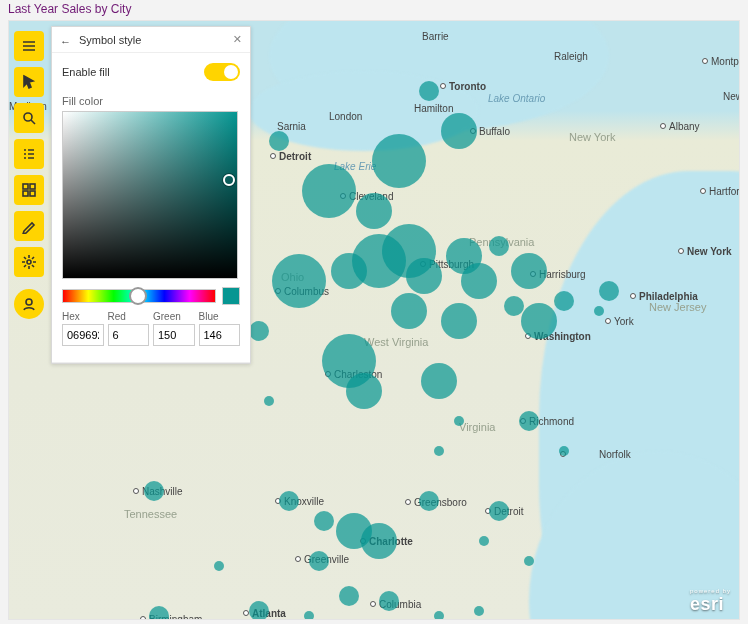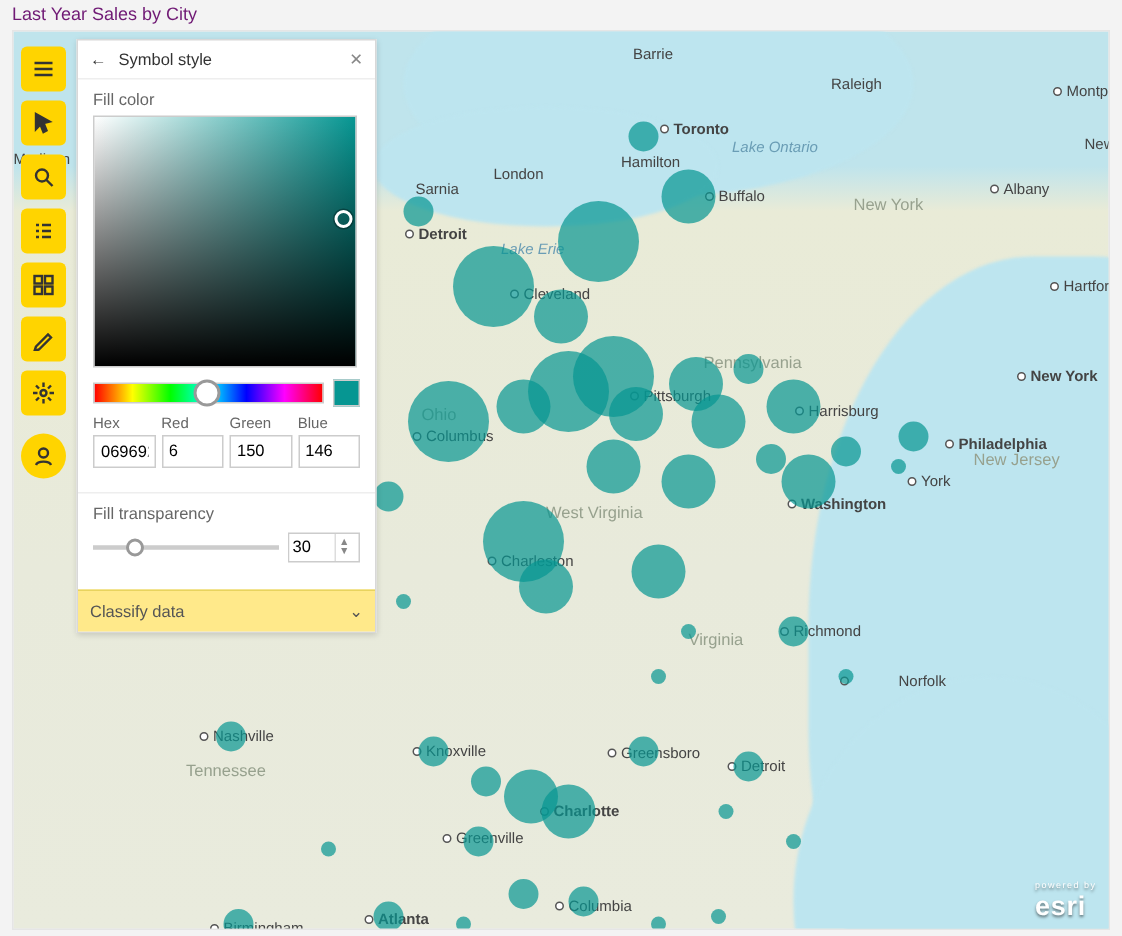--- a/index.html
+++ b/index.html
@@ -242,58 +242,42 @@
         </svg>
       </div>
   </div>
 
   <div class="panel">
     <div class="phdr">
       <span class="back">←</span>
       <span>Symbol style</span>
       <span class="close">✕</span>
     </div>
+    <div class="row">
+      <span>Enable fill</span>
+      <div class="toggle"></div>
+    </div>
     <div class="psec">
       <div class="label">Fill color</div>
       <div class="colorfield">
         <div class="cf-cursor"></div>
       </div>
       <div class="huebar">
         <div class="hue">
           <div class="hue-thumb"></div>
         </div>
         <div class="swatch" style="background:#069692"></div>
       </div>
       <div class="cols">
         <div class="col"><div class="lab">Hex</div><input value="069692" style=""></div>
         <div class="col"><div class="lab">Red</div><input value="6" style=""></div>
         <div class="col"><div class="lab">Green</div><input value="150" style=""></div>
         <div class="col"><div class="lab">Blue</div><input value="146" style=""></div>
       </div>
     </div>
     <div class="divider"></div>
-    <div class="psec">
-      <div class="label">Fill transparency</div>
-      <div class="slider-row">
-        <div class="slider">
-          <div class="slider-track"></div>
-          <div class="slider-thumb"></div>
-        </div>
-        <div class="spin">
-          <input value="30" style="">
-          <div class="arrows">
-              <span>▲</span>
-              <span>▼</span>
-            </div>
-        </div>
-      </div>
-    </div>
-    <div class="classify">
-      <span>Classify data</span>
-      <span>⌄</span>
-    </div>
   </div>
 
   <div class="esri">
     <span class="sup">powered by</span>
     <span>esri</span>
   </div>
 </div>
 
 </body></html>

